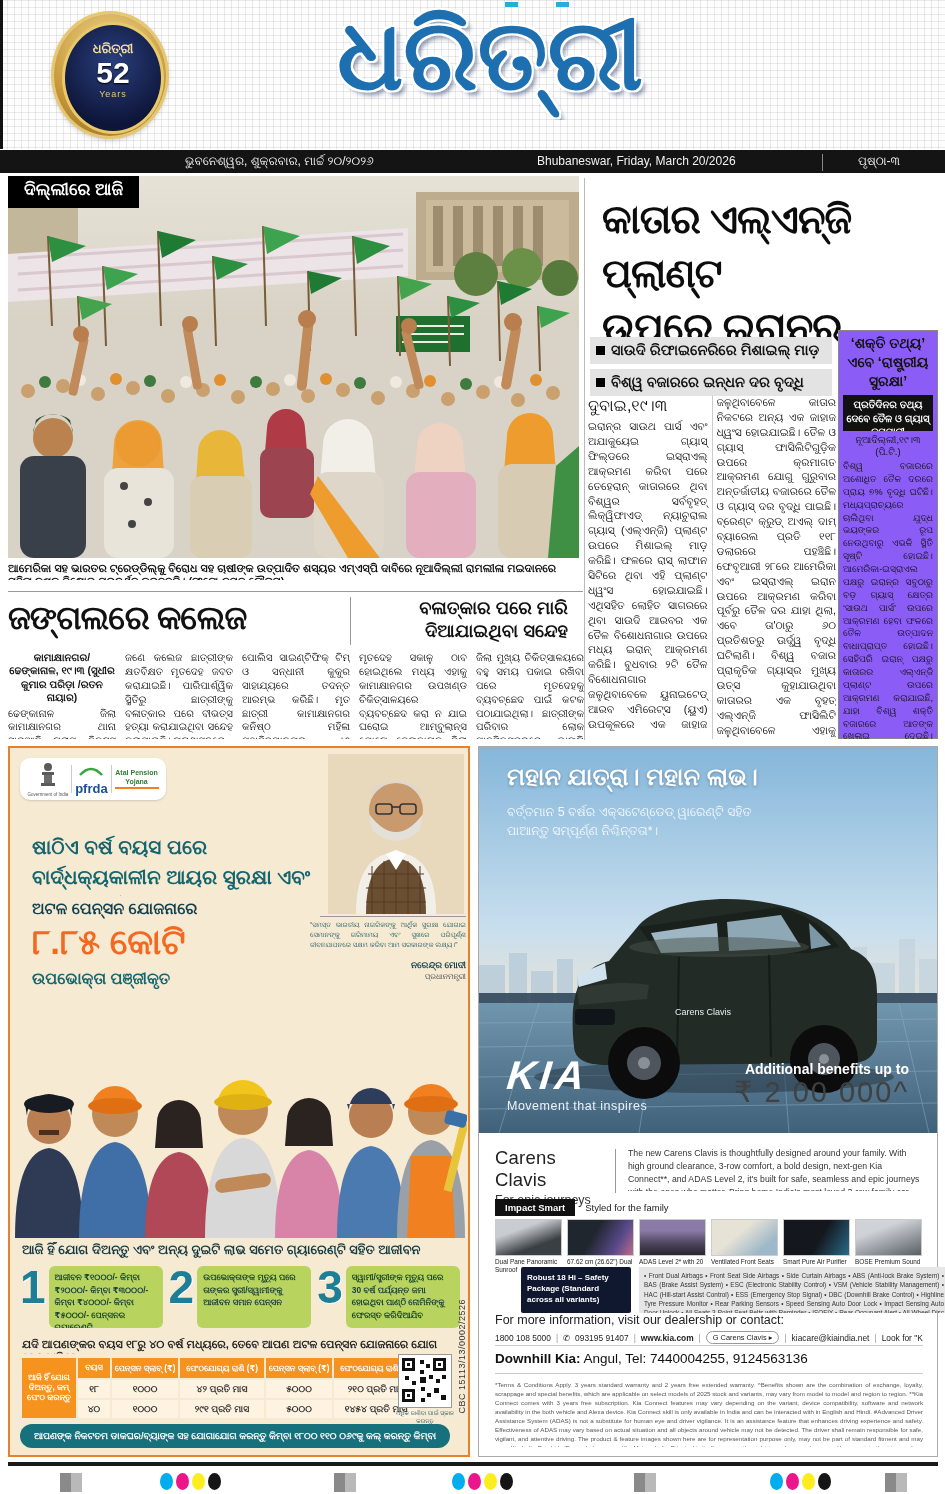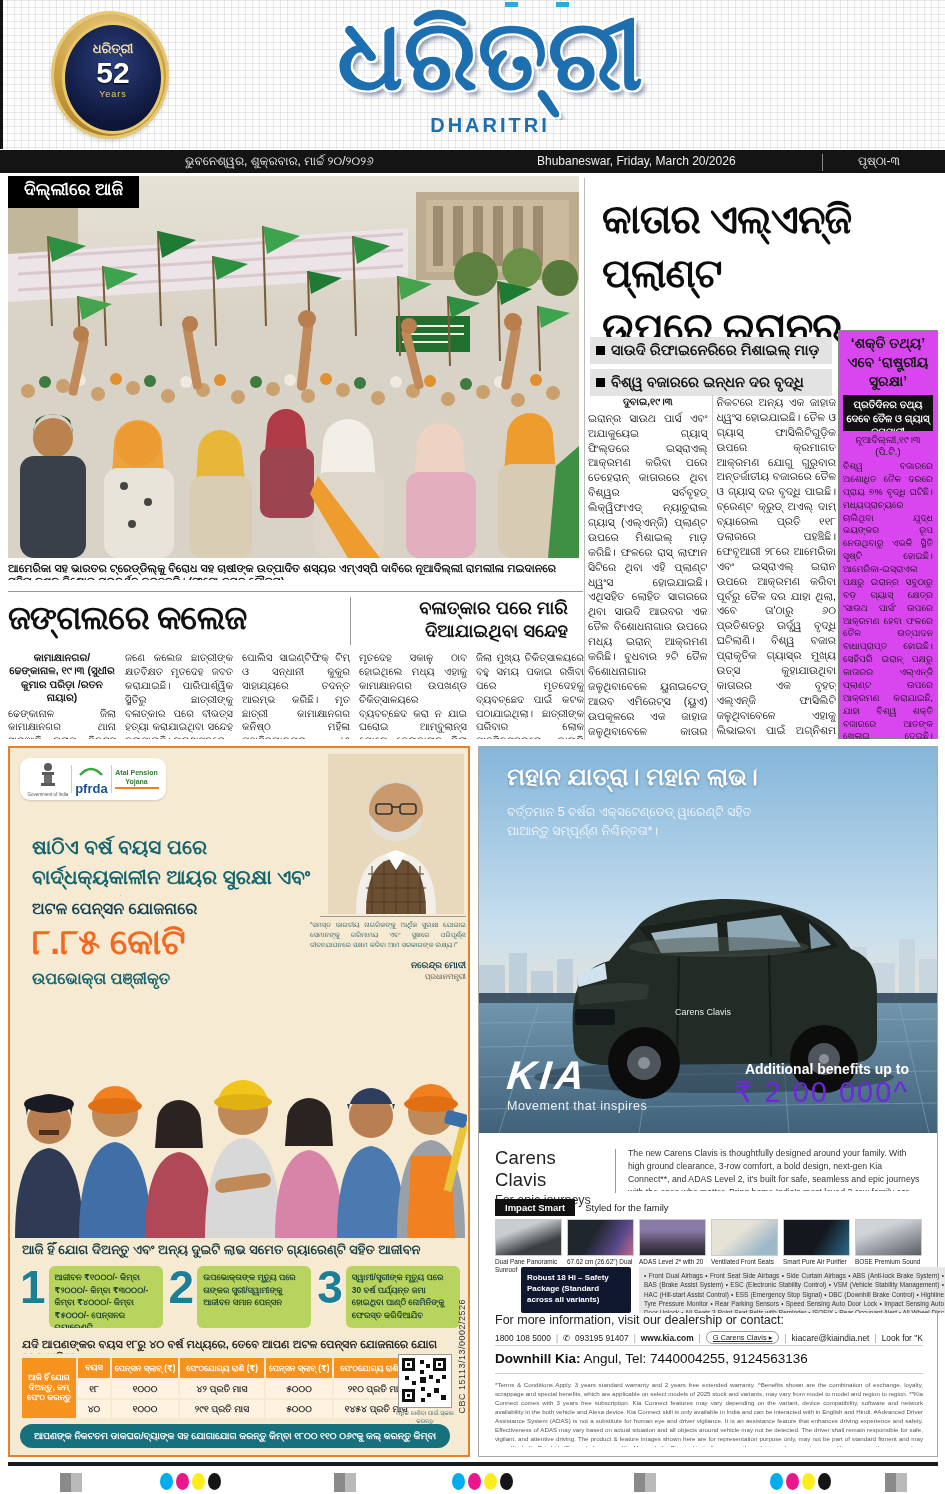--- a/index.html
+++ b/index.html
@@ -50,25 +50,25 @@
 
   
   #lead-headline{left:590px;top:180px;width:352px;font-size:40px;line-height:1.35;font-weight:800;
     color:#0c0c0c;height:150px;overflow:hidden;letter-spacing:-1px;}
   #lead-bullets{left:590px;top:337px;width:242px;}
   .bullet{display:flex;align-items:center;gap:6px;background:#e3e3e3;padding:4px 6px;margin-bottom:5px;
     font-size:14.5px;font-weight:800;height:19px;overflow:hidden;}
   .bullet .sq{flex:0 0 9px;width:9px;height:9px;background:#000;}
   #lead-body{left:588px;top:395px;width:248px;height:344px;font-size:10.8px;line-height:1.38;
     text-align:justify;column-count:2;column-gap:9px;column-rule:1px solid #ccc;overflow:hidden;}
-  .dateline{font-weight:700;text-align:center;font-size:10px;margin-bottom:2px;}
+  .dateline{font-weight:400;text-align:left;font-size:16px;margin-bottom:2px;}
 
   
   #sidebox{left:838px;top:330px;width:100px;height:409px;border:1px solid #888;box-sizing:border-box;
-    padding:3px 4px;background:#d946ef;}
+    padding:3px 4px;background:#8b5cf6;}
   .sb-head{font-size:14px;font-weight:800;text-align:center;line-height:1.35;height:58px;overflow:hidden;}
   .sb-kick{background:#111;color:#fff;font-size:10px;font-weight:700;text-align:center;
     padding:3px 2px;line-height:1.35;margin:3px 0;height:30px;overflow:hidden;}
   .sb-date{font-size:9.5px;font-weight:400;text-align:center;margin:2px 0;}
   .sb-body{font-size:9.2px;line-height:1.4;text-align:justify;height:282px;overflow:hidden;}
 
   
   #crime{left:8px;top:597px;width:576px;height:142px;}
   #crime-top{display:flex;align-items:flex-start;}
   #crime-headline{width:330px;font-size:33px;font-weight:800;letter-spacing:-1px;line-height:1.25;
@@ -124,21 +124,21 @@
   
   #kia-ad{left:478px;top:746px;width:460px;height:711px;background:#fff;border:1px solid #aaa;box-sizing:border-box;}
   #kia-hero{left:0;top:0;width:458px;height:386px;}
   #kia-head{left:28px;top:16px;width:400px;font-size:24px;color:#fff;font-weight:600;height:34px;overflow:hidden;
     text-shadow:0 1px 3px rgba(20,50,80,.4);}
   #kia-sub{left:28px;top:56px;width:250px;font-size:12.5px;color:#f2f8fc;line-height:1.55;height:44px;overflow:hidden;}
   #kia-logo{left:28px;top:306px;font-size:40px;font-weight:800;color:#fff;font-style:italic;
     letter-spacing:4px;transform:skewX(-6deg);height:46px;overflow:hidden;}
   #kia-tagline{left:28px;top:352px;font-size:12.5px;color:#eaf2f8;letter-spacing:.5px;}
   #kia-blabel{left:258px;top:314px;width:172px;text-align:right;font-size:14px;font-weight:800;color:#fff;}
-  #kia-bamt{left:218px;top:328px;width:212px;text-align:right;font-size:29px;font-weight:400;color:#6d28d9;letter-spacing:2px;}
+  #kia-bamt{left:218px;top:328px;width:212px;text-align:right;font-size:29px;font-weight:400;color:#404040;letter-spacing:2px;}
   #carens-row{left:16px;top:400px;width:428px;display:flex;align-items:flex-start;}
   #carens-name{width:116px;}
   #carens-title{font-size:18.5px;color:#222;letter-spacing:.2px;}
   #carens-tag{font-size:12.5px;color:#333;margin-top:2px;}
   .kvr{width:1px;background:#999;height:44px;margin:2px 12px 0 4px;flex:0 0 1px;}
   #carens-desc{flex:1;font-size:8.7px;color:#333;line-height:1.5;text-align:left;height:44px;overflow:hidden;}
   #built-row{left:16px;top:452px;display:flex;align-items:center;gap:10px;}
   #built-smart{background:#111;color:#fff;font-size:9.5px;font-weight:800;padding:3px 10px;}
   #built-styled{font-size:9.5px;color:#222;}
   #kia-thumbs{left:16px;top:472px;width:428px;display:flex;gap:5px;}
@@ -147,21 +147,21 @@
   .tcap{font-size:6.4px;color:#222;line-height:1.25;margin-top:2px;height:18px;overflow:hidden;}
   #safety-row{left:16px;top:520px;width:428px;display:flex;gap:8px;padding-left:26px;}
   #safety-box{background:#101830;color:#fff;font-size:8px;font-weight:700;width:98px;flex:0 0 98px;
     padding:5px 6px;line-height:1.4;border-radius:2px;height:36px;overflow:hidden;}
   #safety-feat{background:#e6e6e6;font-size:6.4px;color:#333;padding:4px 5px;line-height:1.45;
     text-align:justify;height:38px;overflow:hidden;}
   #kia-info{left:16px;top:566px;font-size:12.5px;color:#222;}
   #kia-contacts{left:16px;top:584px;width:428px;display:flex;align-items:center;gap:5px;font-size:8.4px;
     color:#222;white-space:nowrap;overflow:hidden;}
   .csep{color:#999;}
-  .pill{border:1px solid #999;border-radius:9px;padding:1px 6px;font-size:7.4px;text-decoration:underline;}
+  .pill{border:1px solid #999;border-radius:9px;padding:1px 6px;font-size:7.4px;}
   .kdiv{left:16px;width:428px;height:1px;background:#ccc;}
   #kia-dealer{left:16px;top:604px;font-size:13.5px;color:#111;}
   #kia-dealer b{font-weight:800;}
   #kia-terms{left:16px;top:634px;width:428px;font-size:6.2px;color:#555;line-height:1.45;
     text-align:justify;height:66px;overflow:hidden;}
 
   
   #bottomrule{left:8px;top:1462px;width:930px;height:4px;background:#1a1a1a;}
   .regsq{top:1473px;width:22px;height:19px;background:linear-gradient(90deg,#8a8a8a 50%,#b9b9b9 50%);}
   .dots{top:1473px;display:flex;gap:3px;}
@@ -179,21 +179,20 @@
     <div class="topdash abs" style="left:556px"></div>
     <div id="badge" class="abs">
       <div class="ring"></div>
       <div class="inner">
         <div class="b-odia">ଧରିତ୍ରୀ</div>
         <div class="b-52">52</div>
         <div class="b-years">Years</div>
       </div>
     </div>
     <div id="logo-odia" class="abs">ଧରିତ୍ରୀ</div>
-    <div id="logo-latin" class="abs">DHARITRI</div>
   </header>
 
   <div id="datebar" class="abs">
     <span class="d-odia">ଭୁବନେଶ୍ୱର, ଶୁକ୍ରବାର, ମାର୍ଚ୍ଚ ୨୦/୨୦୨୬</span>
     <span class="d-eng">Bhubaneswar, Friday, March 20/2026</span>
     <span class="d-div"></span>
     <span class="d-page">ପୃଷ୍ଠା-୩</span>
   </div>
 
   <section id="photo" class="abs">

